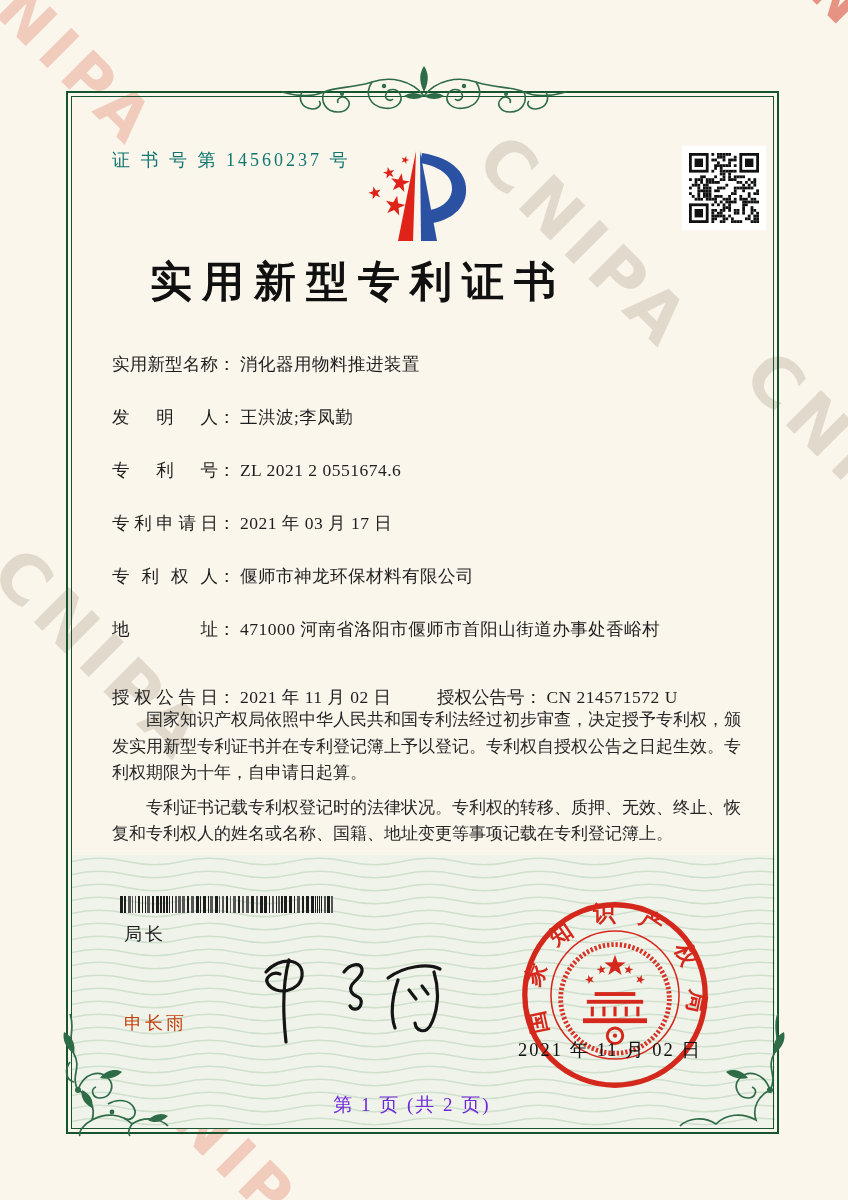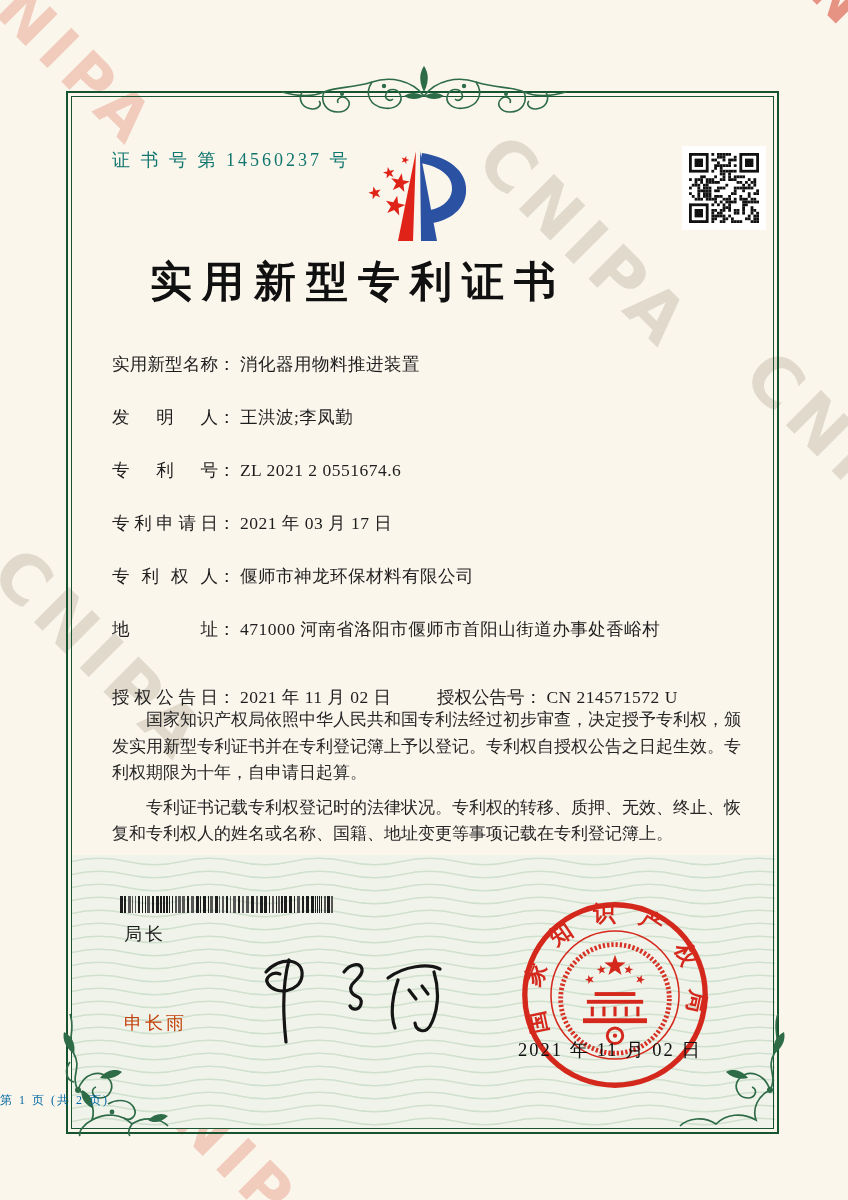--- a/index.html
+++ b/index.html
@@ -38,22 +38,22 @@
   .paras p{margin:8px;text-indent:2em;}
   .barcode{position:absolute;left:120px;top:896px;width:218px;height:18px;}
   .issuer-title{position:absolute;left:124px;top:922px;font-size:18px;letter-spacing:3px;
          font-family:"Liberation Sans","DejaVu Sans",sans-serif;color:#1c1c1c;}
   .issuer-name{position:absolute;left:124px;top:1011px;font-size:18px;letter-spacing:3px;
          font-family:"Liberation Sans","DejaVu Sans",sans-serif;color:#c2410c;}
   .signature{position:absolute;left:232px;top:938px;width:230px;height:115px;}
   .seal{position:absolute;left:518px;top:898px;width:194px;height:194px;}
   .seal-date{position:absolute;left:505px;top:1037px;width:210px;text-align:center;
          font-size:18.5px;letter-spacing:2px;color:#111;z-index:5;}
-  .page-info{position:absolute;left:0;top:1092px;width:824px;text-align:left;font-size:12px;
-         letter-spacing:2px;color:#0369a1;}
+  .page-info{position:absolute;left:0;top:1092px;width:824px;text-align:center;font-size:19px;
+         letter-spacing:2px;color:#6d28d9;}
   .cont-note-box{position:absolute;left:331px;top:1136px;width:242px;height:36px;background:#fefdf7;
          display:flex;align-items:center;justify-content:center;z-index:4;}
   .cont-note{font-size:17px;letter-spacing:4px;color:#2c2c2c;}
 </style>
 </head>
 <body>
 
 <div class="page">
 
   <div class="wm pink" style="left:58px;top:48px;">CNIPA</div>

